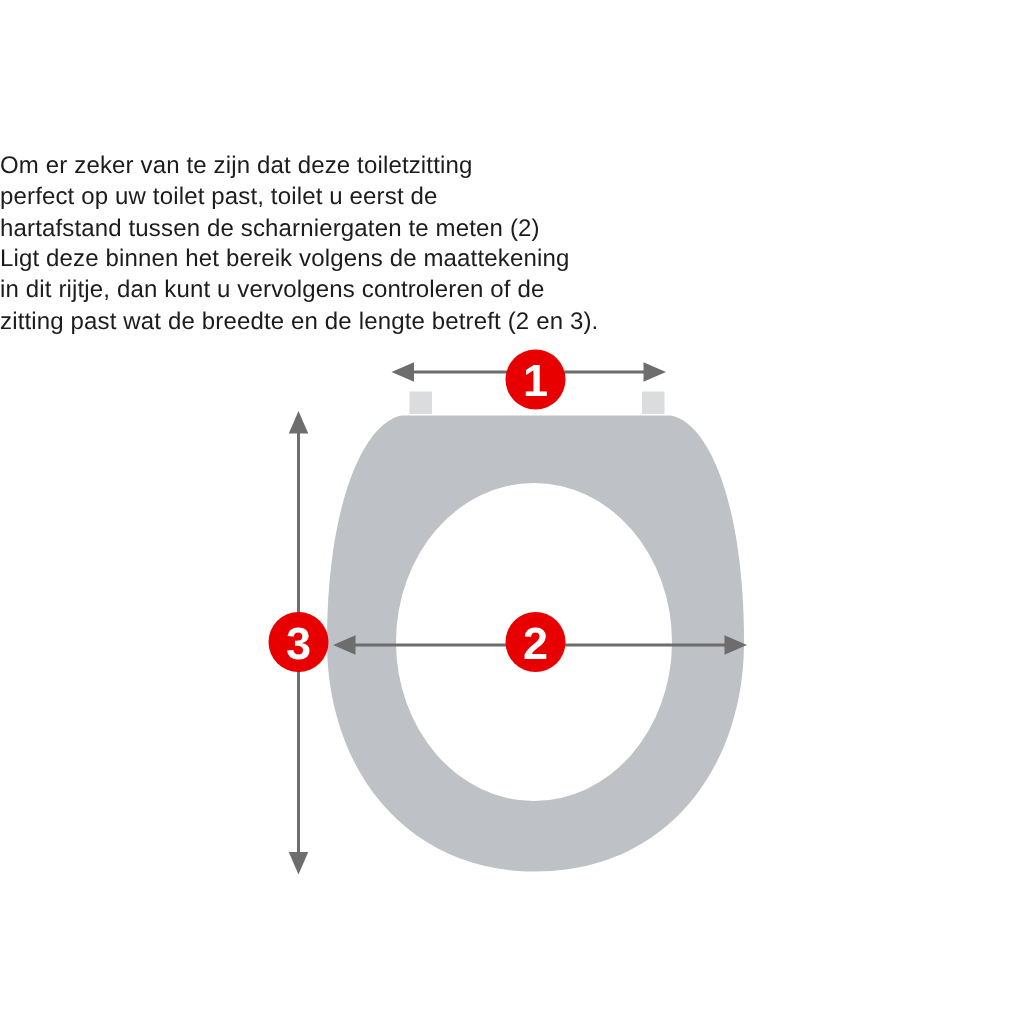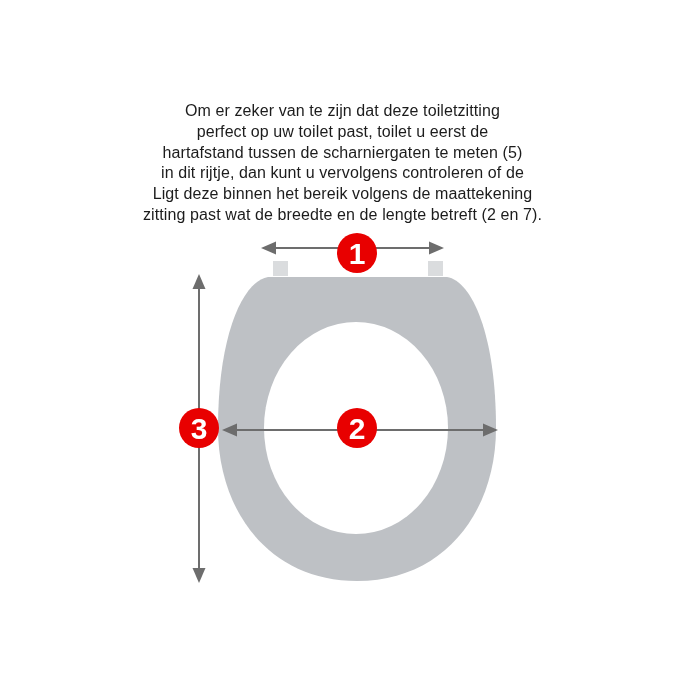--- a/index.html
+++ b/index.html
@@ -13,21 +13,20 @@
     height: 685px;
     background: #ffffff;
     overflow: hidden;
     font-family: "Liberation Sans", sans-serif;
   }
   .instructions {
     position: absolute;
     top: 101px;
     left: 0;
     right: 0;
-    text-align: center;
     font-size: 16px;
     line-height: 20.8px;
     color: #1c1c1c;
     letter-spacing: 0.1px;
   }
   .diagram-svg {
     position: absolute;
     left: 0;
     top: 0;
     width: 685px;
@@ -45,24 +44,24 @@
   }
 </style>
 </head>
 <body>
 
 <div class="canvas">
 
   <div class="instructions">
     <div>Om er zeker van te zijn dat deze toiletzitting</div>
     <div>perfect op uw toilet past, toilet u eerst de</div>
-    <div>hartafstand tussen de scharniergaten te meten (5)</div>
+    <div>hartafstand tussen de scharniergaten te meten (2)</div>
+    <div>Ligt deze binnen het bereik volgens de maattekening</div>
     <div>in dit rijtje, dan kunt u vervolgens controleren of de</div>
-    <div>Ligt deze binnen het bereik volgens de maattekening</div>
-    <div>zitting past wat de breedte en de lengte betreft (2 en 7).</div>
+    <div>zitting past wat de breedte en de lengte betreft (2 en 3).</div>
   </div>
 
   <svg class="diagram-svg" viewBox="0 0 685 685">
 
     <g>
       <line class="dim-line" x1="268" y1="248" x2="437" y2="248" stroke="#6d6d6d"></line>
       <polygon points="261,248 276,241.5 276,254.5" fill="#6d6d6d"></polygon>
       <polygon points="444,248 429,241.5 429,254.5" fill="#6d6d6d"></polygon>
     </g>
 

